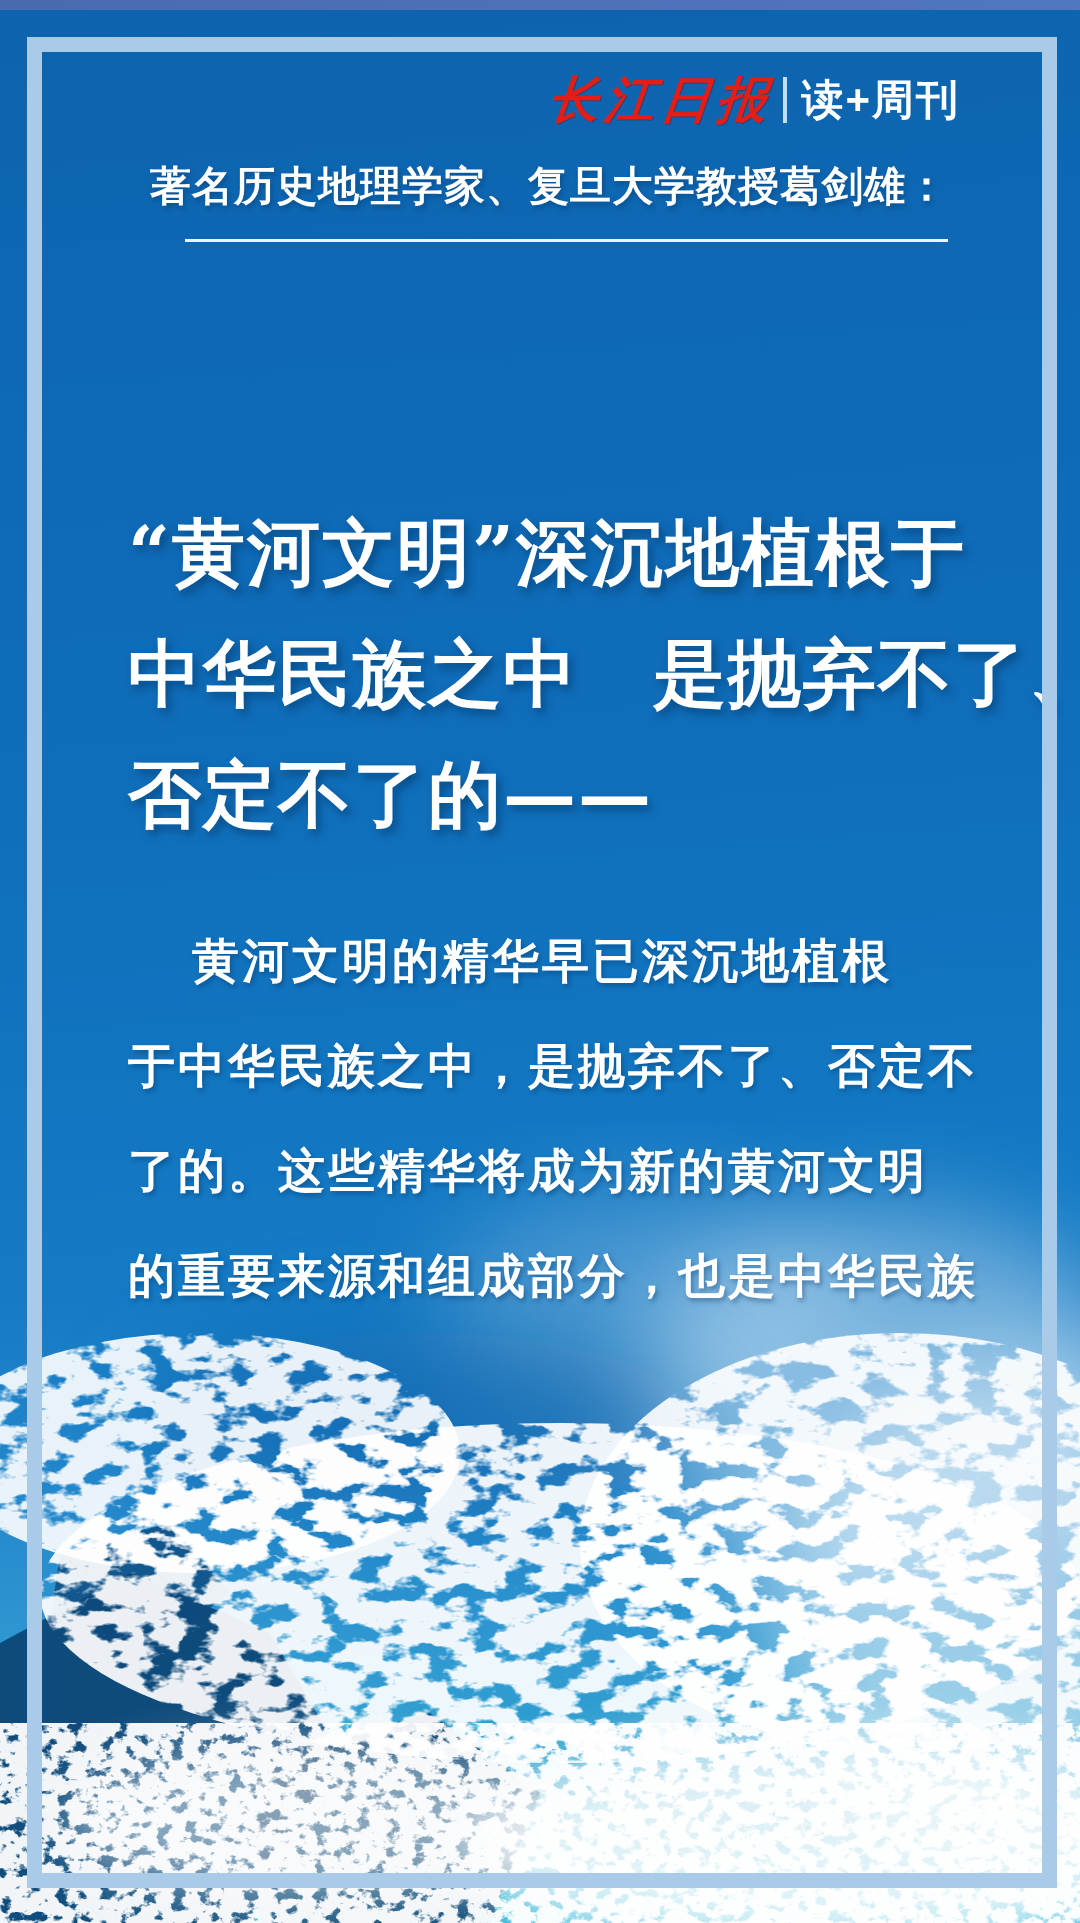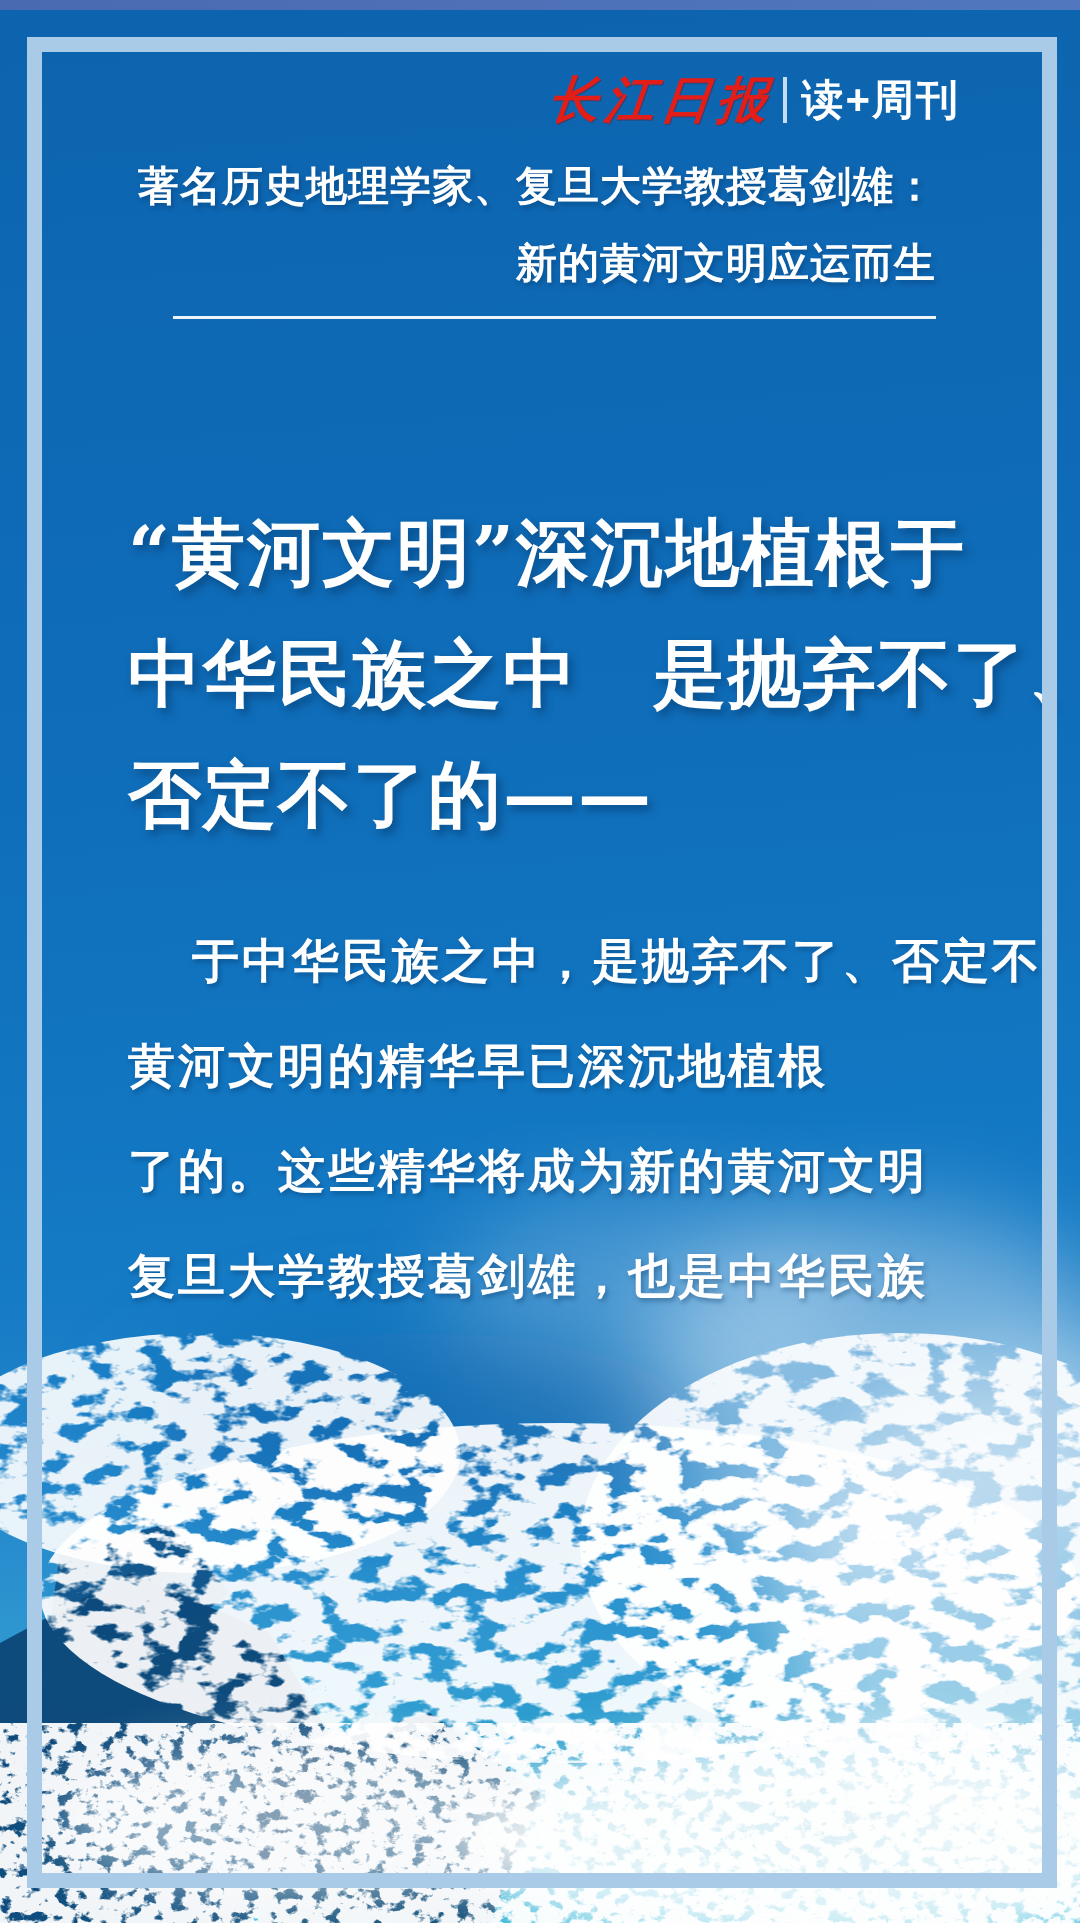--- a/index.html
+++ b/index.html
@@ -48,21 +48,21 @@
     text-shadow:1px 1px 0 rgba(120,0,0,.35);
     white-space:nowrap;
   }
   .mast-divider{width:4px;height:46px;background:#c3ddf1;margin:0 14px 0 10px;}
   .section{
     color:#fff;font-size:42px;font-weight:bold;letter-spacing:2px;
     font-family:Liberation Sans, sans-serif;
     white-space:nowrap;
   }
   
-  .kicker{position:absolute;top:148px;right:144px;text-align:right;}
+  .kicker{position:absolute;top:148px;right:132px;}
   .kicker-line{
     font-size:41px;font-weight:bold;letter-spacing:1px;
     line-height:77px;white-space:nowrap;
     text-shadow:2px 3px 5px rgba(0,45,90,.4);
   }
   .kicker-rule{
     margin-top:14px;margin-left:auto;
     width:763px;height:3px;background:rgba(255,255,255,.92);
   }
   
@@ -137,31 +137,30 @@
   <div class="content">
 
     <header class="masthead">
       <span class="brand">长江日报</span>
       <span class="mast-divider"></span>
       <span class="section">读+周刊</span>
     </header>
 
     <div class="kicker">
       <div class="kicker-line">著名历史地理学家、复旦大学教授葛剑雄：</div>
-      <div class="kicker-line">新的黄河文明应运而生</div>
       <div class="kicker-rule"></div>
     </div>
 
     <h1 class="headline">
       <span>“黄河文明”深沉地植根于</span>
       <span>中华民族之中　是抛弃不了、</span>
       <span>否定不了的——</span>
     </h1>
 
     <div class="bodytext">
+      <div class="body-line">黄河文明的精华早已深沉地植根</div>
       <div class="body-line">于中华民族之中，是抛弃不了、否定不</div>
-      <div class="body-line">黄河文明的精华早已深沉地植根</div>
       <div class="body-line">了的。这些精华将成为新的黄河文明</div>
-      <div class="body-line">复旦大学教授葛剑雄，也是中华民族</div>
+      <div class="body-line">的重要来源和组成部分，也是中华民族</div>
     </div>
 
   </div>
 </div>
 
 </body></html>

